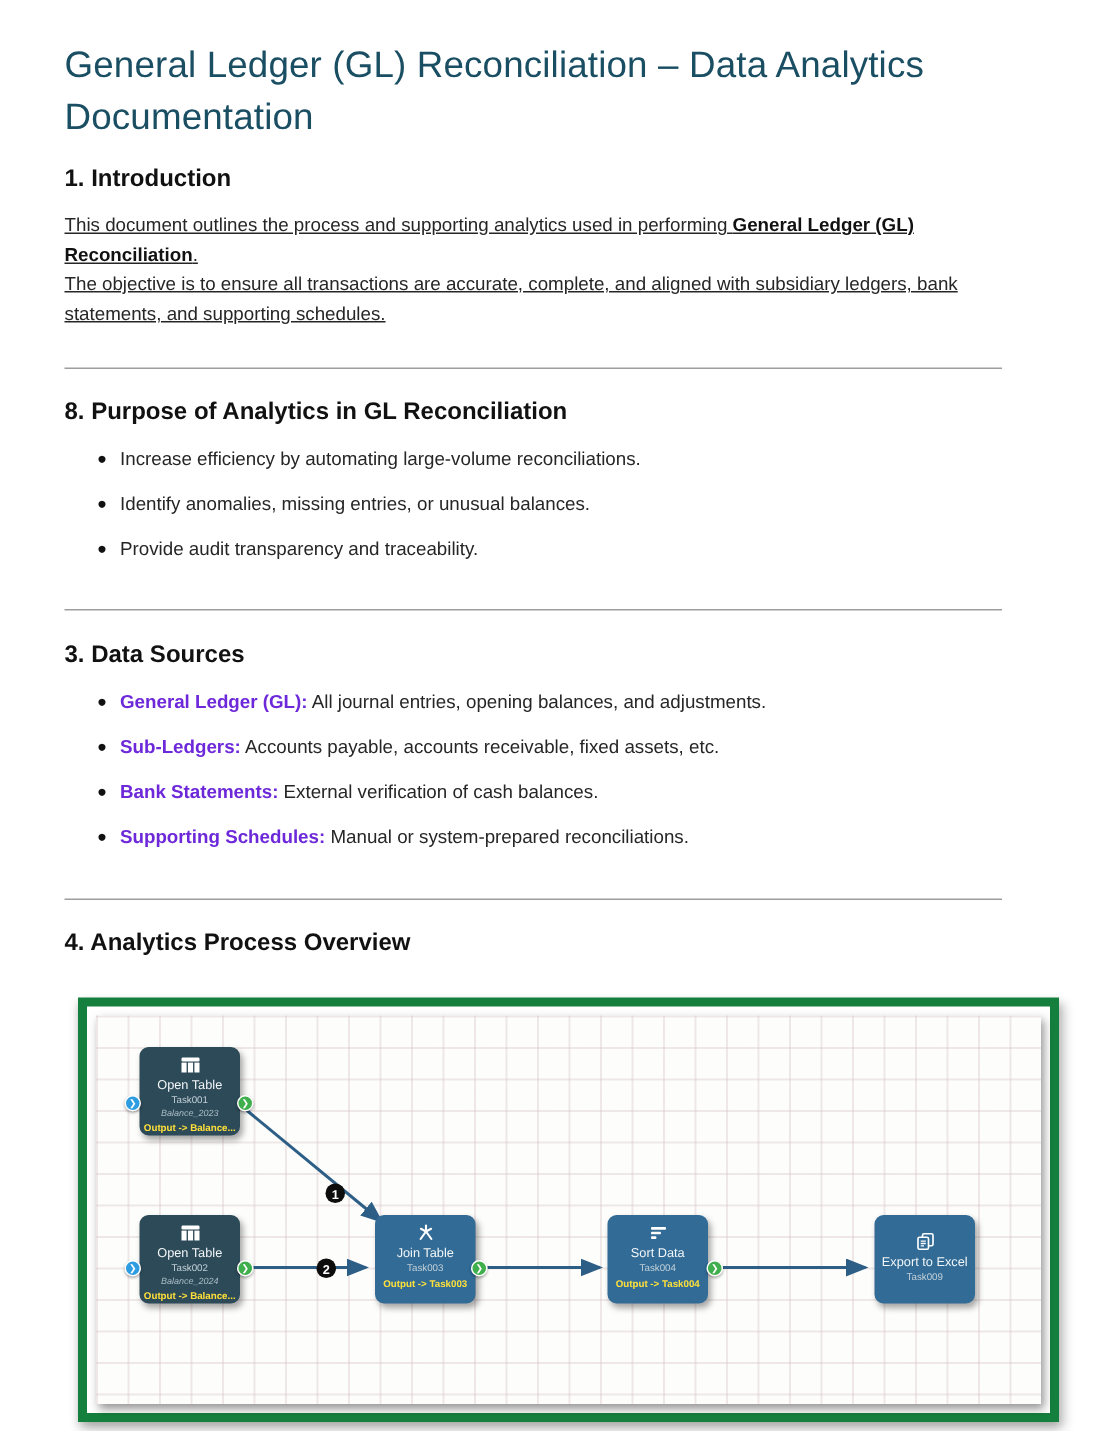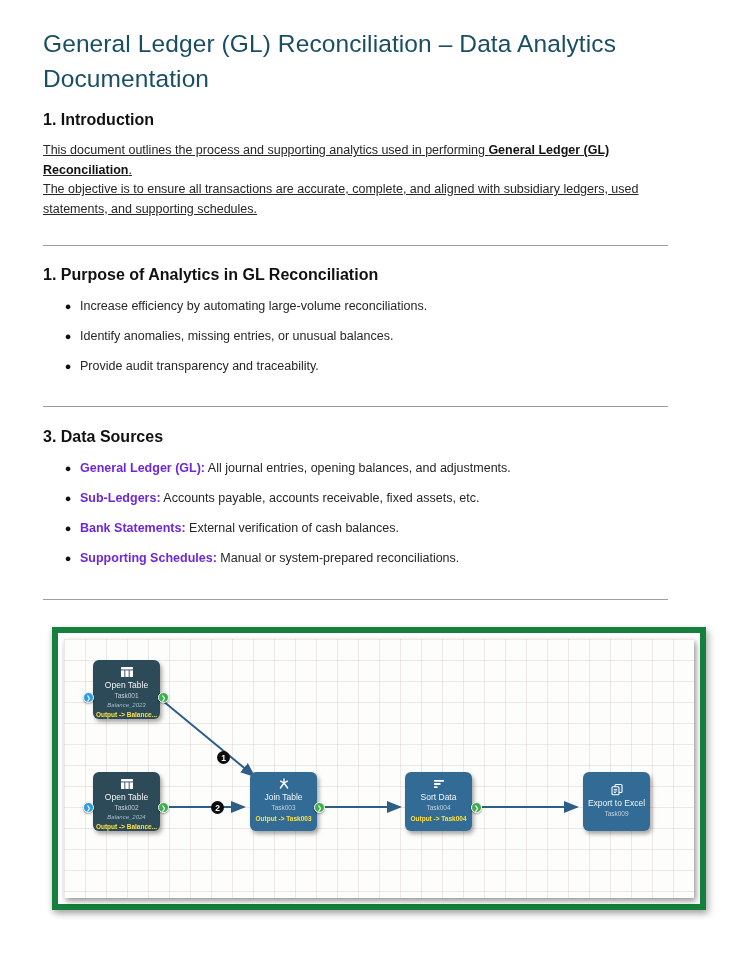--- a/index.html
+++ b/index.html
@@ -89,25 +89,25 @@
 </head>
 <body>
 
 <div class="page">
 
   <h1 class="doc-title">General Ledger (GL) Reconciliation – Data Analytics Documentation</h1>
 
   <div class="sec-heading">1. Introduction</div>
 
   <p class="para"><span>This document outlines the process and supporting analytics used in performing </span><b>General Ledger (GL) Reconciliation</b><span>.</span><br>
-  <span>The objective is to ensure all transactions are accurate, complete, and aligned with subsidiary ledgers, used statements, and supporting schedules.</span></p>
+  <span>The objective is to ensure all transactions are accurate, complete, and aligned with subsidiary ledgers, bank statements, and supporting schedules.</span></p>
 
   <hr class="rule r1">
 
-  <div class="sec-heading mt-h2">1. Purpose of Analytics in GL Reconciliation</div>
+  <div class="sec-heading mt-h2">8. Purpose of Analytics in GL Reconciliation</div>
 
   <div class="blist">
     <div class="bitem">
         <span class="dot">●</span>
         <span class="btxt">Increase efficiency by automating large-volume reconciliations.</span>
       </div>
     <div class="bitem">
         <span class="dot">●</span>
         <span class="btxt">Identify anomalies, missing entries, or unusual balances.</span>
       </div>
@@ -135,20 +135,21 @@
         <span class="btxt"><b>Bank Statements:</b><span> External verification of cash balances.</span></span>
       </div>
     <div class="bitem">
         <span class="dot">●</span>
         <span class="btxt"><b>Supporting Schedules:</b><span> Manual or system-prepared reconciliations.</span></span>
       </div>
   </div>
 
   <hr class="rule r3">
 
+  <div class="sec-heading mt-h4">4. Analytics Process Overview</div>
 
   <div class="figure">
     <div class="canvas">
 
       <svg class="wires" width="630" height="259">
         <defs>
           <marker id="arw" markerWidth="9" markerHeight="8" refX="6.5" refY="3" orient="auto">
             <path d="M0,0 L7.5,3 L0,6 Z" fill="#2d5e86"></path>
           </marker>
         </defs>

